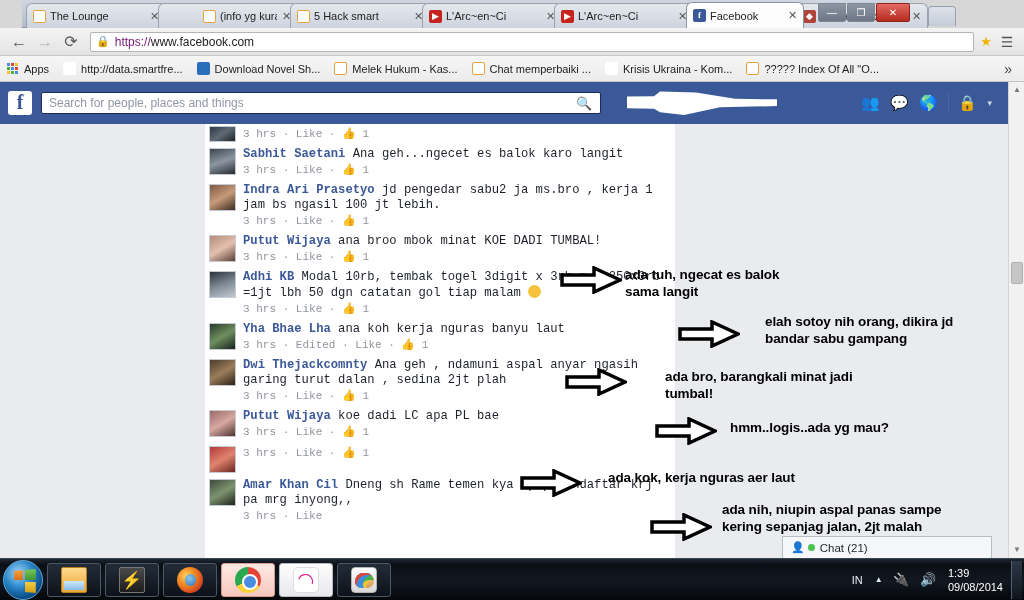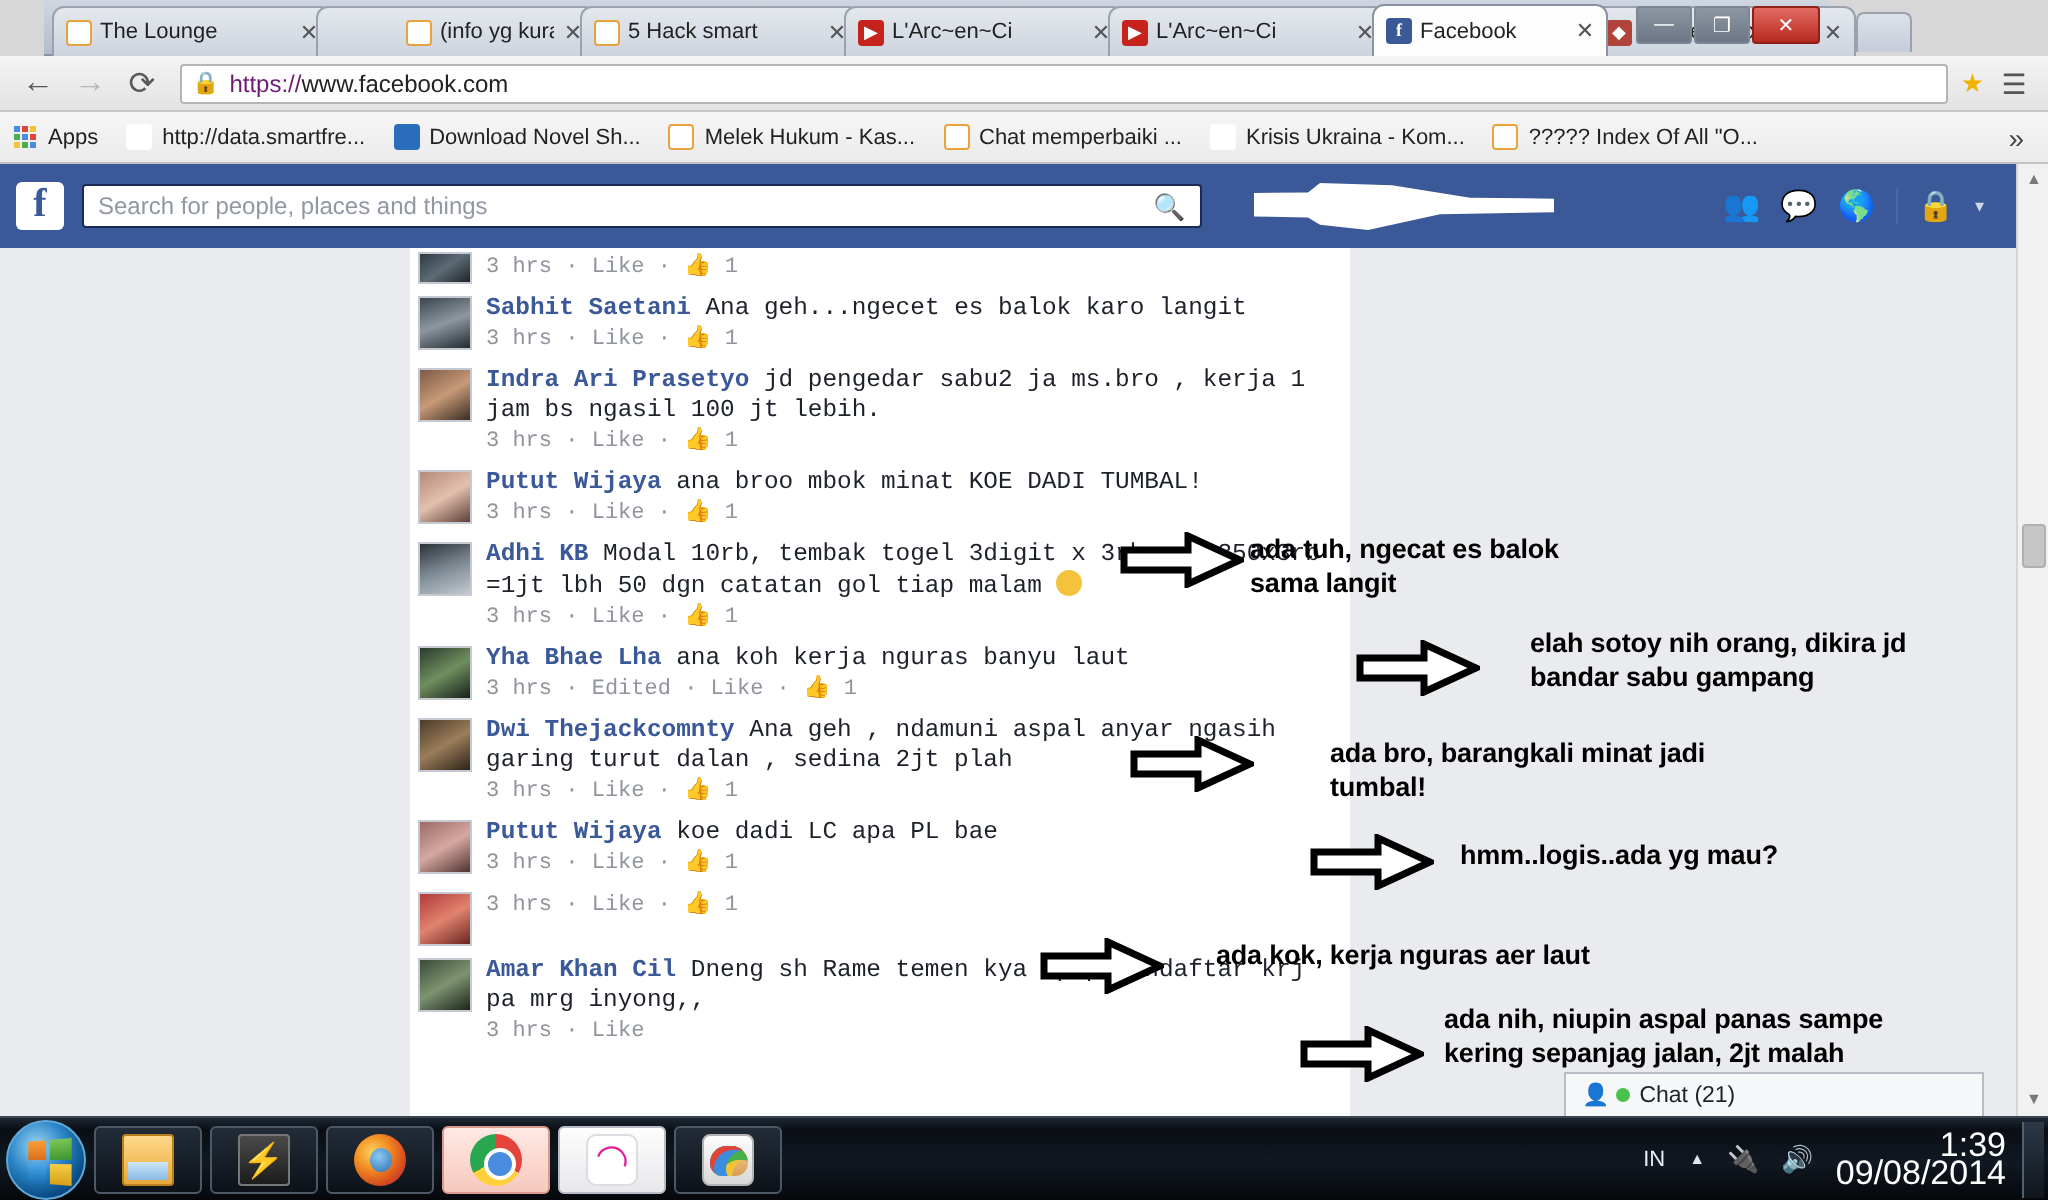--- a/index.html
+++ b/index.html
@@ -236,21 +236,21 @@
   .ic-paint{border-radius:4px;background:linear-gradient(#fdfdfd,#d8d8d8);border:1px solid #b3b3b3;}
   .ic-paint::after{
     content:"";position:absolute;left:3px;top:5px;width:19px;height:15px;border-radius:9px 9px 7px 7px;
     background:linear-gradient(#f3cfa0,#d99d52);
     box-shadow:inset 3px 3px 0 -1px #e0453a, inset 9px 3px 0 -1px #3a8de0, inset 6px 8px 0 -1px #4aaf4a, inset 12px 7px 0 -1px #f0c434;
   }
 
   .tray { margin-left:auto; display:flex; align-items:center; height:42px; padding-right:2px;}
   .tray-lang { color:#e9eef4; font-size:11px; margin-right:12px; }
   .tray-ico { color:#dfe7ef; font-size:13px; margin-right:11px; }
-  .tray-clock { color:#fff; font-size:17px; text-align:right; line-height:14px; margin-right:8px;}
+  .tray-clock { color:#fff; font-size:11px; text-align:left; line-height:14px; margin-right:8px;}
   .show-desktop {
     width:11px; height:38px; border-left:1px solid #50606f;
     background:linear-gradient(#2d3846,#10161d);
   }
 </style>
 </head>
 <body>
 
 <div id="browser-window">
 

